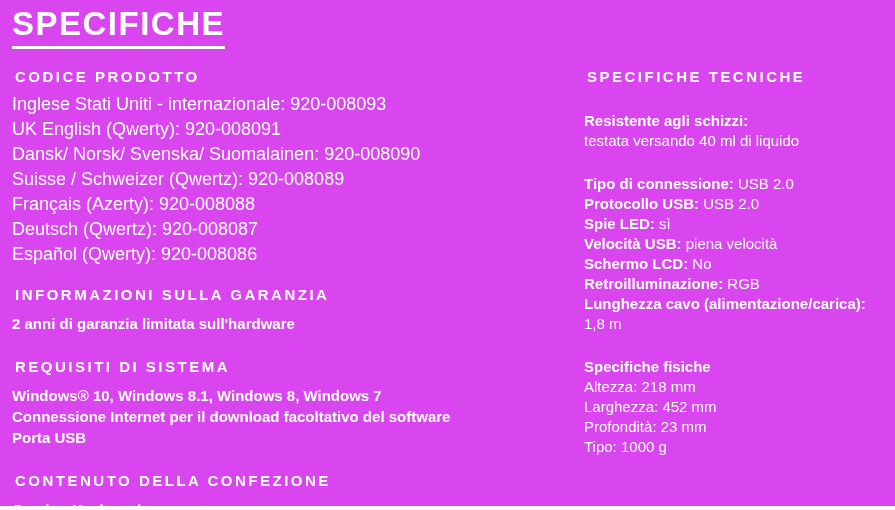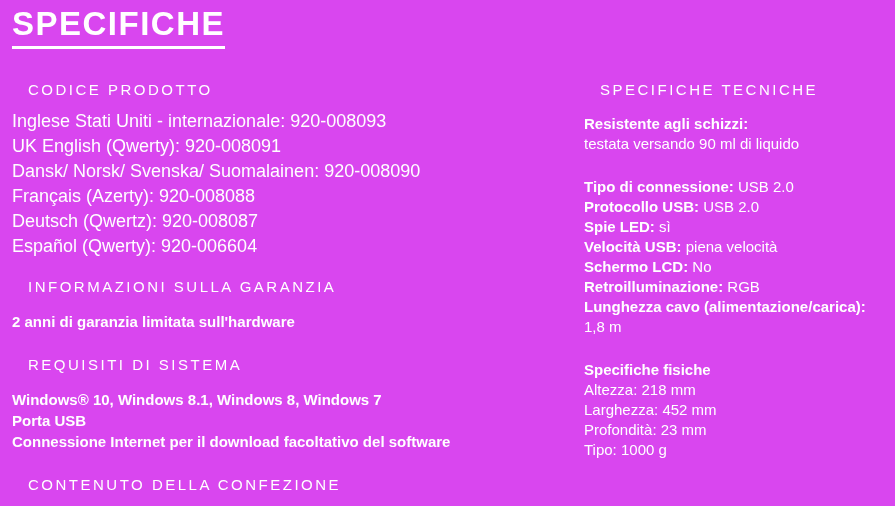--- a/index.html
+++ b/index.html
@@ -28,42 +28,42 @@
     line-height: 38px;
     font-weight: bold;
     letter-spacing: 1.5px;
     padding-bottom: 3px;
     border-bottom: 3px solid #ffffff;
   }
   .col { position: absolute; top: 66px; }
   .col-left { left: 12px; width: 565px; }
   .col-right { left: 584px; width: 305px; }
   h2.section-heading {
-    margin: 16px;
+    margin: 3px;
     font-size: 15px;
     line-height: 16px;
-    font-weight: normal;
+    font-weight: bold;
     letter-spacing: 2.5px;
   }
   .codes { margin-top: 12px; }
   .codes p {
     margin: 0 0 10px 0;
     font-size: 18px;
     line-height: 15px;
     font-weight: 400;
   }
   .tight { margin-top: 10px; }
   .tight p {
     margin: 0;
     font-size: 15px;
     line-height: 21px;
     font-weight: 700;
   }
   section.sect { margin-top: 25px; }
-  .col-right .spec-block { margin-top: 15px; }
+  .col-right .spec-block { margin-top: 26px; }
   .spec-line {
     margin: 0;
     font-size: 15px;
     line-height: 20px;
     font-weight: 400;
   }
   .spec-line strong { font-weight: bold; }
   .gap-lg { height: 23px; }
   .bottom-strip {
     width: 895px;
@@ -80,61 +80,62 @@
 
   <div class="col col-left">
 
     <section>
       <h2 class="section-heading">CODICE PRODOTTO</h2>
       <div class="codes">
 
       <p>Inglese Stati Uniti - internazionale: 920-008093</p>
           <p>UK English (Qwerty): 920-008091</p>
           <p>Dansk/ Norsk/ Svenska/ Suomalainen: 920-008090</p>
+          <p>Suisse / Schweizer (Qwertz): 920-008089</p>
           <p>Français (Azerty): 920-008088</p>
           <p>Deutsch (Qwertz): 920-008087</p>
-          <p>Español (Qwerty): 920-006604</p>
+          <p>Español (Qwerty): 920-008086</p>
         </div>
     </section>
 
     <section class="sect">
       <h2 class="section-heading">INFORMAZIONI SULLA GARANZIA</h2>
       <div class="tight">
 
       <p>2 anni di garanzia limitata sull'hardware</p>
         </div>
     </section>
 
     <section class="sect">
       <h2 class="section-heading">REQUISITI DI SISTEMA</h2>
       <div class="tight">
 
       <p>Windows® 10, Windows 8.1, Windows 8, Windows 7</p>
+          <p>Connessione Internet per il download facoltativo del software</p>
           <p>Porta USB</p>
-          <p>Connessione Internet per il download facoltativo del software</p>
         </div>
     </section>
 
     <section class="sect">
       <h2 class="section-heading">CONTENUTO DELLA CONFEZIONE</h2>
       <div class="tight">
 
       <p>Gaming Keyboard</p>
         </div>
     </section>
 
   </div>
 
   <div class="col col-right">
 
     <h2 class="section-heading">SPECIFICHE TECNICHE</h2>
 
     <div class="spec-block">
       <p class="spec-line"><strong>Resistente agli schizzi:</strong></p>
-      <p class="spec-line">testata versando 90 ml di liquido</p>
+      <p class="spec-line">testata versando 40 ml di liquido</p>
     </div>
 
     <div class="gap-lg"></div>
 
     <div>
 
     <p class="spec-line"><strong>Tipo di connessione:</strong> <span>USB 2.0</span></p>
         <p class="spec-line"><strong>Protocollo USB:</strong> <span>USB 2.0</span></p>
         <p class="spec-line"><strong>Spie LED:</strong> <span>sì</span></p>
         <p class="spec-line"><strong>Velocità USB:</strong> <span>piena velocità</span></p>

